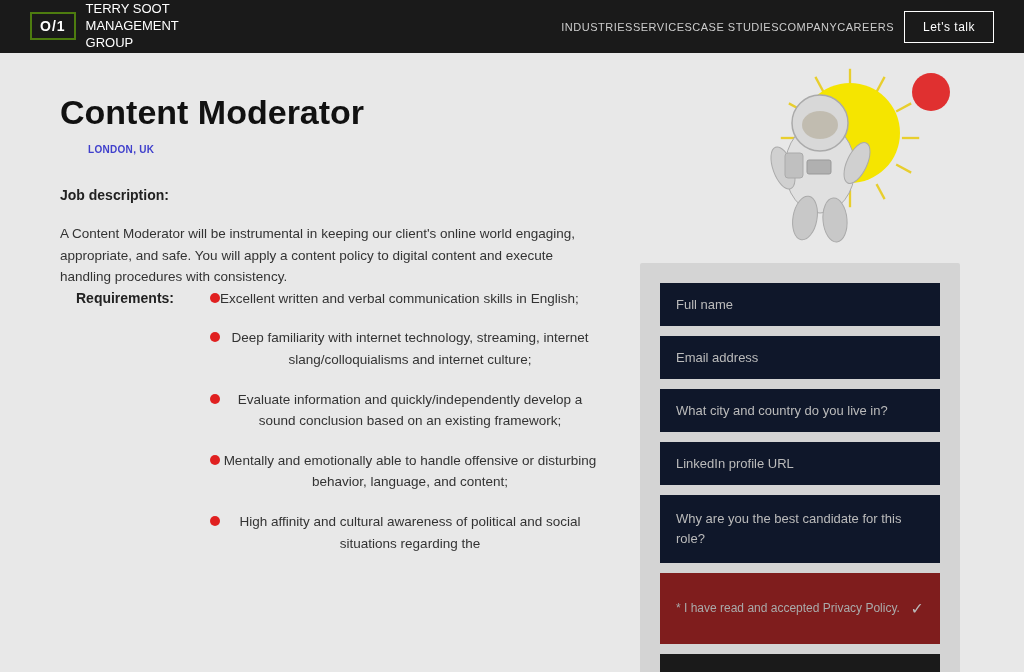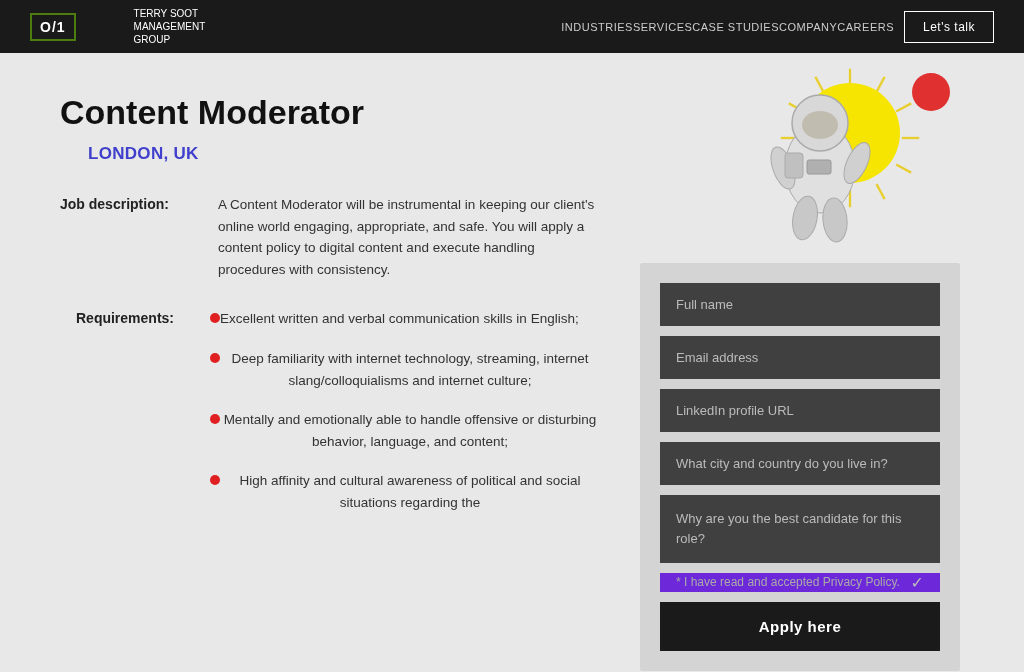--- a/index.html
+++ b/index.html
@@ -30,24 +30,23 @@
     .logo-box {
       border: 2px solid #4d7c0f;
       padding: 4px 8px;
       color: white;
       font-size: 14px;
       font-weight: bold;
       letter-spacing: 1px;
     }
     .logo-text {
       color: white;
-      font-size: 10px;
+      font-size: 13px;
       line-height: 1.3;
       text-transform: uppercase;
-      margin-left: 48px;
     }
     nav {
       display: flex;
       align-items: center;
     }
     nav a {
       color: #ccc;
       text-decoration: none;
       font-size: 11px;
       letter-spacing: 0.5px;
@@ -78,31 +77,31 @@
       max-width: 540px;
     }
     .job-title {
       font-size: 34px;
       font-weight: 700;
       color: #111;
       margin-bottom: 12px;
     }
     .location {
       color: #4040cc;
-      font-size: 17px;
+      font-size: 10px;
       font-weight: 600;
       margin-bottom: 30px;
       letter-spacing: 0.3px;
       padding-left: 28px;
     }
 
     .job-section {
       display: flex;
-      gap: 28px;
-      margin-bottom: 28px;
+      gap: 20px;
+      flex-direction: column;
     }
     .section-label {
       font-weight: 700;
       font-size: 14px;
       min-width: 130px;
       padding-top: 2px;
     }
     .section-content {
       font-size: 13.5px;
       line-height: 1.6;
@@ -180,43 +179,43 @@
     }
 
     
     .application-form {
       background: #d4d4d4;
       padding: 20px;
       margin-top: 170px;
       border-radius: 2px;
     }
     .form-field {
-      background: #404040;
+      background: #0f172a;
       border: none;
       width: 100%;
       padding: 14px 16px;
       font-size: 13px;
       color: #999;
       margin-bottom: 10px;
       outline: none;
       display: block;
       resize: none;
       font-family: inherit;
     }
     .form-field::placeholder { color: #bbb; }
     textarea.form-field {
       height: 68px;
       line-height: 1.5;
     }
     .privacy-row {
-      background: #6d28d9;
+      background: #7f1d1d;
       display: flex;
       align-items: center;
       justify-content: space-between;
-      padding: 0 16px;
+      padding: 26px 16px;
       margin-bottom: 10px;
     }
     .privacy-text {
       font-size: 12px;
       color: #aaa;
       line-height: 1.4;
     }
     .check-icon {
       color: #bbb;
       font-size: 16px;
@@ -270,20 +269,24 @@
     <div class="requirements-section">
       <div class="section-label">Requirements:</div>
       <ul class="requirements-list">
         <li>
           <span class="bullet-dot"></span>
           <span>Excellent written and verbal communication skills in English;</span>
         </li>
         <li>
           <span class="bullet-dot"></span>
           <span>Deep familiarity with internet technology, streaming, internet slang/colloquialisms and internet culture;</span>
+        </li>
+        <li>
+          <span class="bullet-dot"></span>
+          <span>Evaluate information and quickly/independently develop a sound conclusion based on an existing framework;</span>
         </li>
         <li>
           <span class="bullet-dot"></span>
           <span>Mentally and emotionally able to handle offensive or disturbing behavior, language, and content;</span>
         </li>
         <li>
           <span class="bullet-dot"></span>
           <span>High affinity and cultural awareness of political and social situations regarding the</span>
         </li>
       </ul>
@@ -333,22 +336,22 @@
 
         <rect x="30" y="75" width="18" height="25" rx="3" fill="#c0c0c0" stroke="#aaa" stroke-width="1"></rect>
 
         <rect x="52" y="82" width="24" height="14" rx="2" fill="#b0b0b0" stroke="#999" stroke-width="1"></rect>
       </svg>
     </div>
 
     <div class="application-form">
       <input type="text" class="form-field" placeholder="Full name" style="">
       <input type="email" class="form-field" placeholder="Email address" style="">
+      <input type="text" class="form-field" placeholder="What city and country do you live in?" style="">
       <input type="text" class="form-field" placeholder="LinkedIn profile URL" style="">
-      <input type="text" class="form-field" placeholder="What city and country do you live in?" style="">
       <textarea class="form-field" placeholder="Why are you the best candidate for this role?" style=""></textarea>
 
       <div class="privacy-row">
         <div class="privacy-text">* I have read and accepted Privacy Policy.</div>
         <span class="check-icon">✓</span>
       </div>
 
       <button class="apply-btn">Apply here</button>
     </div>
   </div>

